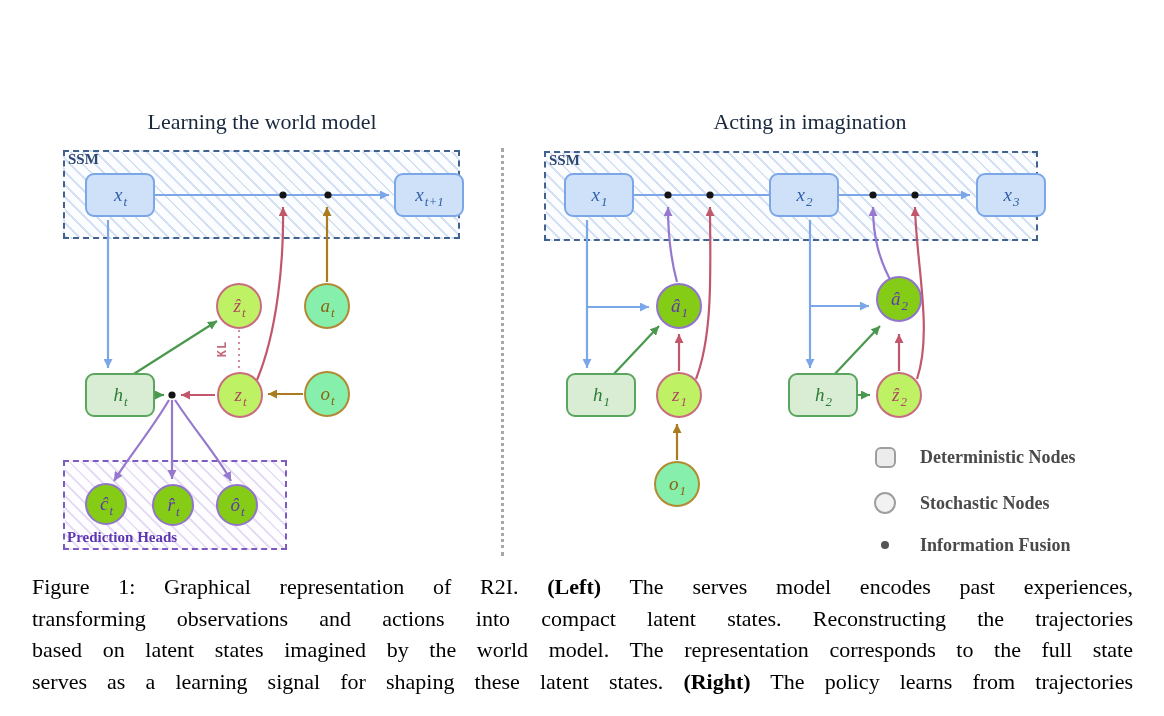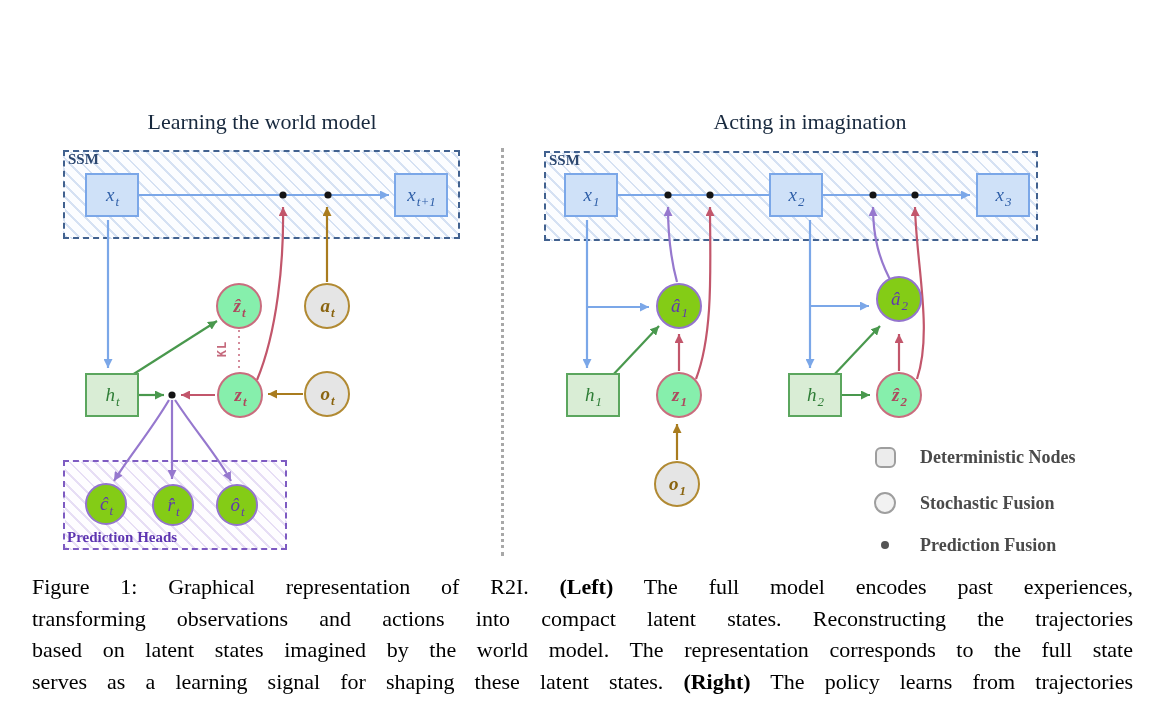--- a/index.html
+++ b/index.html
@@ -29,27 +29,27 @@
     position:absolute;font-weight:bold;font-size:15px;z-index:2;
     font-family:"Liberation Serif",serif;
   }
   .ssm-label{color:#2c4770;}
   .heads-label{color:#5e35b1;}
   
   .node{
     position:absolute;display:flex;align-items:center;justify-content:center;
     box-sizing:border-box;z-index:3;font-style:italic;
   }
-  .sq{width:54px;height:44px;border-radius:0;border:2px solid;}
+  .sq{width:70px;height:44px;border-radius:9px;border:2px solid;}
   .circ{width:46px;height:46px;border-radius:50%;border:2px solid;}
   .circ-sm{width:42px;height:42px;border-radius:50%;border:2px solid;}
   .n-blue{background:#cfe1f8;border-color:#7ba7e8;color:#2f5fa8;}
   .n-green{background:#d9edd5;border-color:#5ba65e;color:#2e7d36;}
-  .n-pink{background:#86efac;border-color:#c96d7e;color:#ad4a5e;font-weight:bold;}
-  .n-tan{background:#e5e5e5;border-color:#b18a33;color:#8a640f;font-weight:bold;}
+  .n-pink{background:#bef264;border-color:#c96d7e;color:#ad4a5e;}
+  .n-tan{background:#86efac;border-color:#b18a33;color:#8a640f;}
   .n-purple{background:#84cc16;border-color:#9374cd;color:#6039ad;}
   .lbl{white-space:nowrap;}
   .base{font-size:19px;}
   .sub{font-size:13px;position:relative;top:5px;left:1px;}
   
   #edges{position:absolute;left:0;top:0;z-index:2;}
   
   .kl{
     position:absolute;left:214px;top:310px;font-weight:bold;font-size:12px;
     color:#c5697c;transform:rotate(-90deg);letter-spacing:1px;z-index:3;
@@ -228,29 +228,29 @@
   <div class="legend-row" style="top:412px">
     <span class="legend-icon-cell">
         <span class="legend-sq"></span>
       </span>
     <span class="legend-label">Deterministic Nodes</span>
   </div>
   <div class="legend-row" style="top:458px">
     <span class="legend-icon-cell">
         <span class="legend-circ"></span>
       </span>
-    <span class="legend-label">Stochastic Fusion</span>
+    <span class="legend-label">Stochastic Nodes</span>
   </div>
   <div class="legend-row" style="top:500px">
     <span class="legend-icon-cell">
         <span class="legend-dot"></span>
       </span>
-    <span class="legend-label">Prediction Fusion</span>
+    <span class="legend-label">Information Fusion</span>
   </div>
 
   <div class="caption">
-    <div class="cap-line"><span>Figure 1: Graphical representation of R2I. </span><span class="cap-bold">(Left)</span><span> The full model encodes past experiences,</span></div>
+    <div class="cap-line"><span>Figure 1: Graphical representation of R2I. </span><span class="cap-bold">(Left)</span><span> The serves model encodes past experiences,</span></div>
     <div class="cap-line"><span>transforming observations and actions into compact latent states. Reconstructing the trajectories</span><span class="cap-bold"></span><span></span></div>
     <div class="cap-line"><span>based on latent states imagined by the world model. The representation corresponds to the full state</span><span class="cap-bold"></span><span></span></div>
     <div class="cap-line"><span>serves as a learning signal for shaping these latent states. </span><span class="cap-bold">(Right)</span><span> The policy learns from trajectories</span></div>
   </div>
 
 </div>
 
 </body></html>

